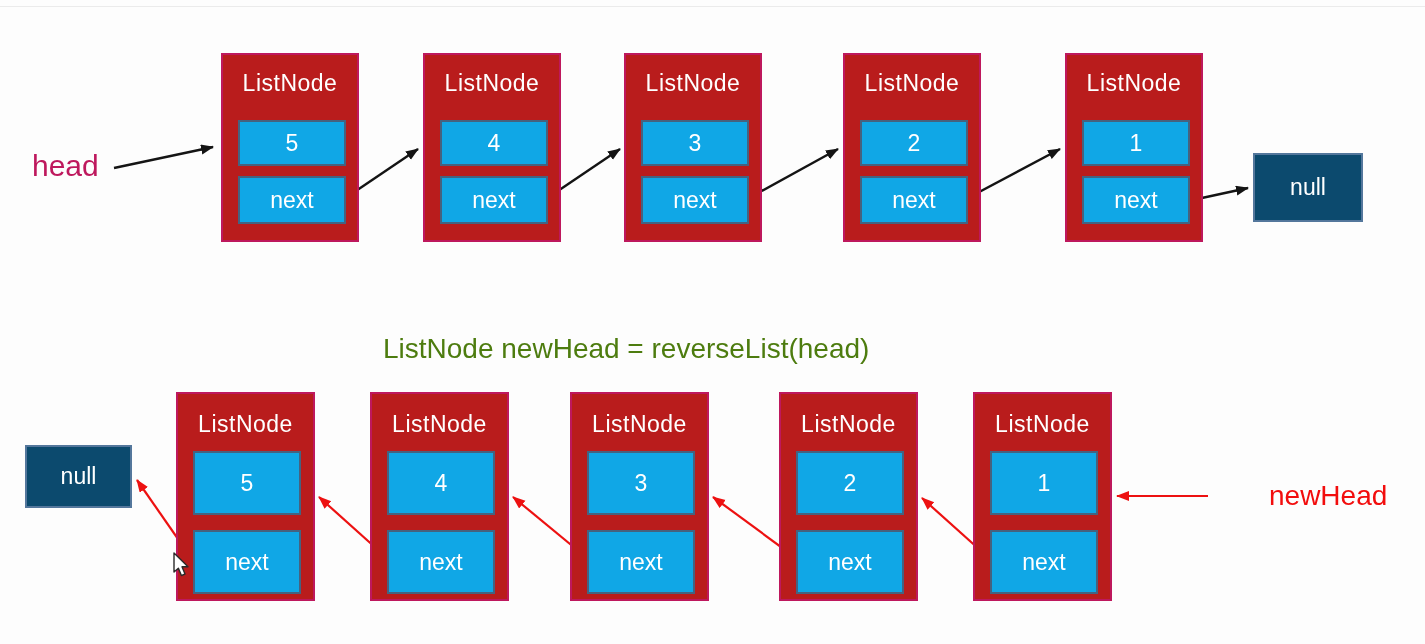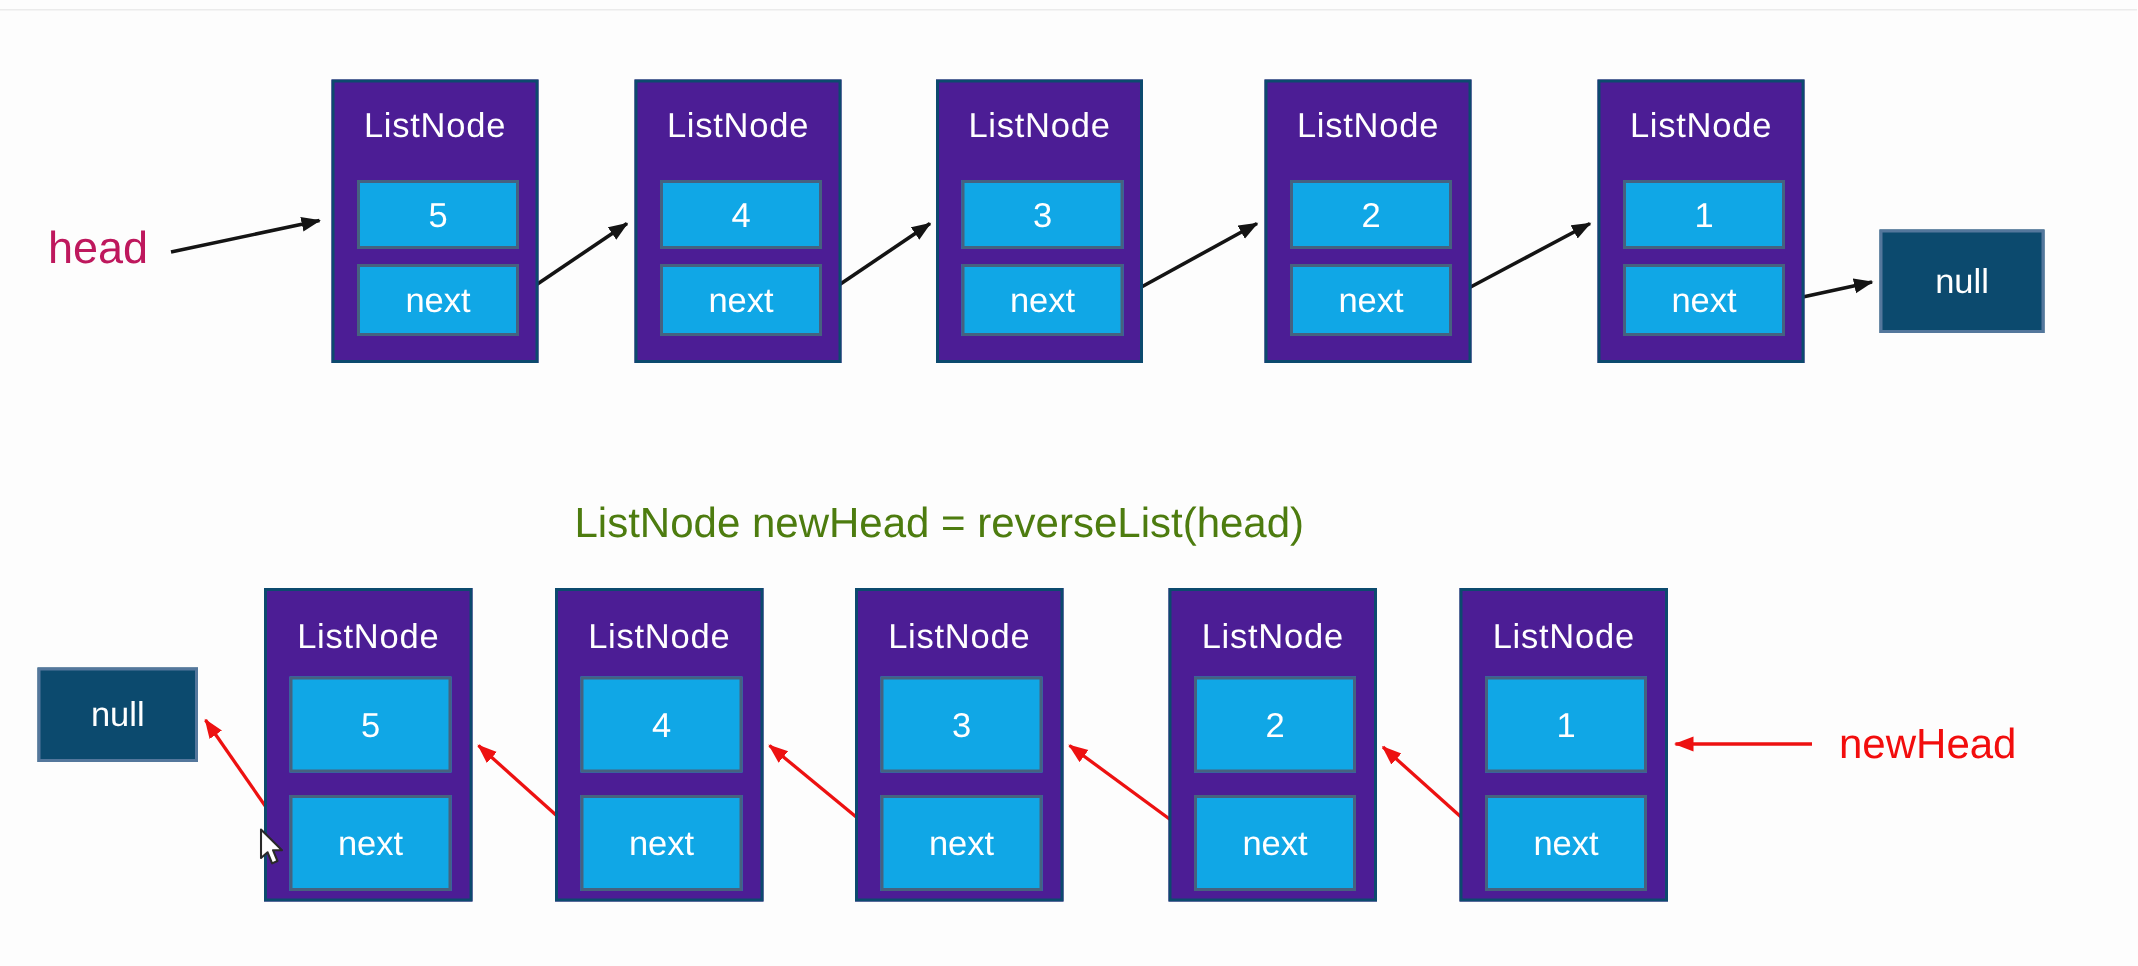--- a/index.html
+++ b/index.html
@@ -4,21 +4,21 @@
 <style>
   html,body{margin:0;padding:0;background:#ffffff;}
   .stage{
     position:relative;width:1425px;height:644px;overflow:hidden;
     background:#fdfdfd;
     font-family:"Liberation Sans", sans-serif;
   }
   .topline{position:absolute;left:0;top:6px;width:1425px;height:1px;background:#ebebeb;}
   .node{
     position:absolute;box-sizing:border-box;
-    background:#4c1d95;border:2px solid #0c4a6e;
+    background:#b91c1c;border:2px solid #be185d;
   }
   .node-title{
     text-align:center;color:#ffffff;font-size:23px;letter-spacing:0.5px;
   }
   .field{
     position:absolute;box-sizing:border-box;
     background:#10a7e6;border:2px solid #46627f;
     display:flex;align-items:center;justify-content:center;
     color:#ffffff;font-size:23px;
   }
@@ -30,21 +30,21 @@
   }
   .lbl-head{
     position:absolute;left:32px;top:149px;
     color:#be185d;font-size:30px;
   }
   .lbl-caption{
     position:absolute;left:383px;top:333px;
     color:#4d7c0f;font-size:28px;font-weight:500;white-space:nowrap;
   }
   .lbl-newhead{
-    position:absolute;left:1226px;top:480px;
+    position:absolute;left:1269px;top:480px;
     color:#f20d0d;font-size:28px;font-weight:500;white-space:nowrap;
   }
   svg.arrows{position:absolute;left:0;top:0;width:1425px;height:644px;pointer-events:none;}
 </style>
 </head>
 <body>
 
 <div class="stage">
   <div class="topline"></div>
 

